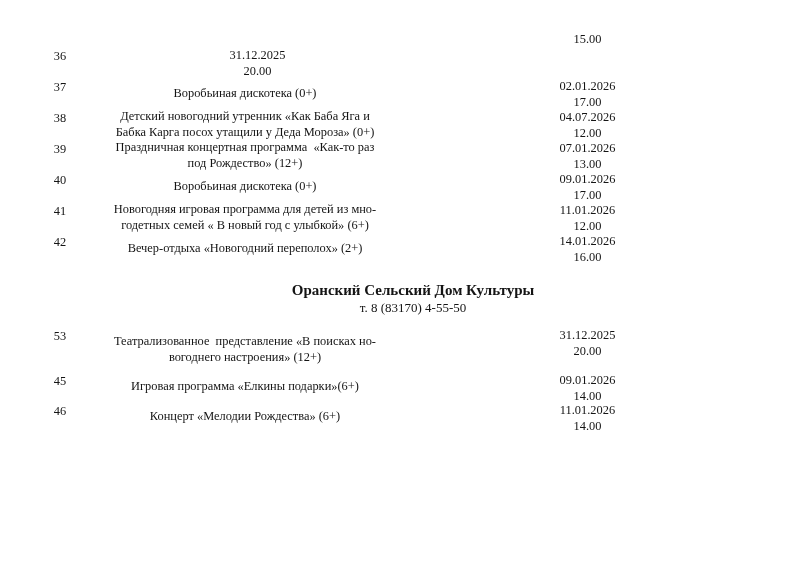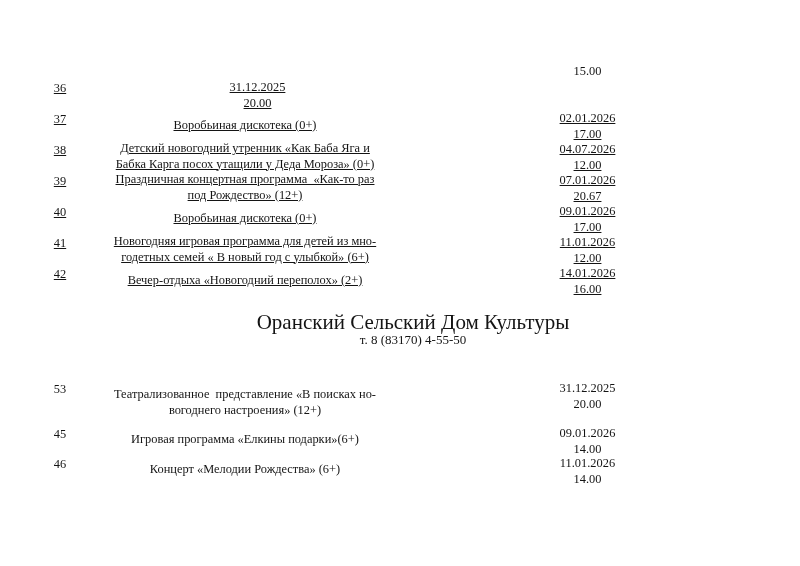--- a/index.html
+++ b/index.html
@@ -10,24 +10,24 @@
     color: #141414;
     overflow: hidden;
   }
   .page {
     position: relative;
     width: 800px; height: 566px;
     box-sizing: border-box;
     padding: 31px 35px 0 40px;
     background: #ffffff;
   }
-  .schedule { width: 725px; margin-top: 32px; }
+  .schedule { width: 725px; }
   .row { display: flex; align-items: stretch; }
   .h-line  { height: 16px; overflow: hidden; }
-  .h-std   { height: 31px; text-decoration: underline; }
+  .h-std   { height: 31px; }
   .h-tall  { height: 45px; }
   .h-short { height: 30px; }
   .cell { box-sizing: border-box; font-size: 12.4px; line-height: 15.5px; }
   .cell.num {
     width: 40px; flex: 0 0 40px;
     text-align: center; padding-top: 2px;
   }
   .cell.title {
     width: 330px; flex: 0 0 330px;
     display: flex; align-items: center; justify-content: center;
@@ -37,21 +37,21 @@
     width: 355px; flex: 0 0 355px;
     text-align: center; padding-top: 1px;
   }
   .cell.when .date, .cell.when .time { height: 15.5px; }
   .venue {
     width: 725px; box-sizing: border-box;
     padding-left: 21px;
     margin-top: 17px; margin-bottom: 11px;
     text-align: center;
   }
-  .venue-name { font-size: 21px; font-weight: normal; line-height: 19px; }
+  .venue-name { font-size: 15px; font-weight: bold; line-height: 19px; }
   .venue-phone { font-size: 13px; line-height: 16px; }
 </style>
 </head>
 <body>
 
 <div class="page">
 
   <div class="schedule">
 
     <div class="row h-line">
@@ -88,21 +88,21 @@
         <div class="time">12.00</div>
       </div>
     </div>
 
     <div class="row h-std">
       <div class="cell num">39</div>
       <div class="cell title">Праздничная концертная программа  «Как-то раз
 под Рождество» (12+)</div>
       <div class="cell when">
         <div class="date">07.01.2026</div>
-        <div class="time">20.67</div>
+        <div class="time">13.00</div>
       </div>
     </div>
 
     <div class="row h-std">
       <div class="cell num">40</div>
       <div class="cell title">Воробьиная дискотека (0+)</div>
       <div class="cell when">
         <div class="date">09.01.2026</div>
         <div class="time">17.00</div>
       </div>

